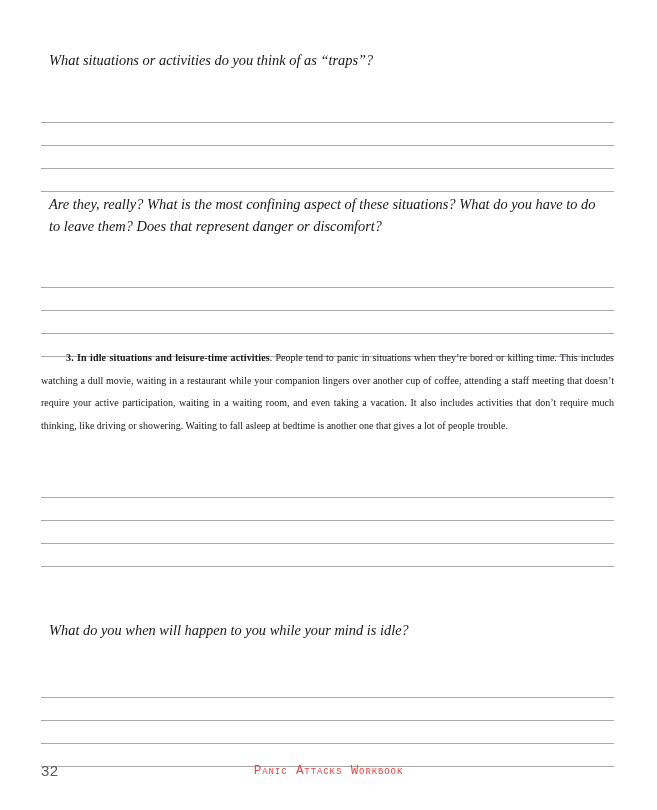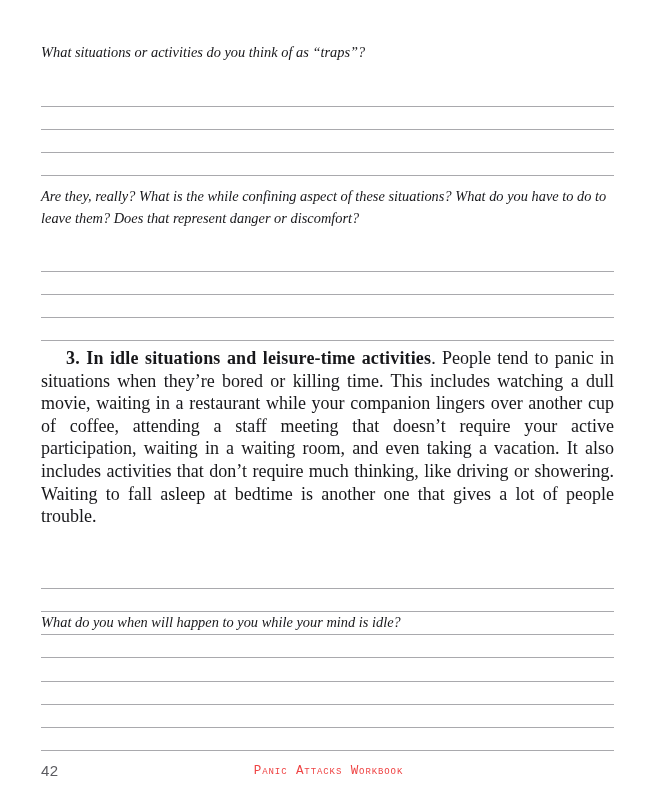--- a/index.html
+++ b/index.html
@@ -22,26 +22,26 @@
     width: 657px;
     height: 810px;
     background: #ffffff;
   }
   .prompt {
     font-family: "Liberation Serif", serif;
     font-style: italic;
     font-size: 14.4px;
     line-height: 21.5px;
     color: #17171a;
-    margin: 0;
+    margin: 8px;
     text-align: left;
   }
   .body-par {
     font-family: "Liberation Serif", serif;
-    font-size: 18px;
+    font-size: 10px;
     line-height: 22.6px;
     color: #17171a;
     margin: 0;
     text-align: justify;
     text-indent: 25px;
     hyphens: none;
   }
   .body-par .lead {
     font-weight: bold;
     letter-spacing: 0.15px;
@@ -106,21 +106,21 @@
     <div class="gap-sm"></div>
     <div class="rules">
       <div class="rule"></div>
       <div class="rule"></div>
       <div class="rule"></div>
       <div class="rule"></div>
     </div>
   </div>
 
   <div class="block-2">
-    <p class="prompt">Are they, really? What is the while confining aspect of these situations? What do you have to do to leave them? Does that represent danger or discomfort?</p>
+    <p class="prompt">Are they, really? What is the most confining aspect of these situations? What do you have to do to leave them? Does that represent danger or discomfort?</p>
     <div class="gap-sm"></div>
     <div class="rules">
       <div class="rule"></div>
       <div class="rule"></div>
       <div class="rule"></div>
       <div class="rule"></div>
     </div>
   </div>
 
   <div class="block-3">
@@ -140,17 +140,17 @@
     <div class="gap-md"></div>
     <div class="rules">
       <div class="rule"></div>
       <div class="rule"></div>
       <div class="rule"></div>
       <div class="rule"></div>
     </div>
   </div>
 
   <div class="footer">
-    <div class="folio">42</div>
+    <div class="folio">32</div>
     <div class="runhead">Panic Attacks Workbook</div>
   </div>
 
 </div>
 
 </body></html>

